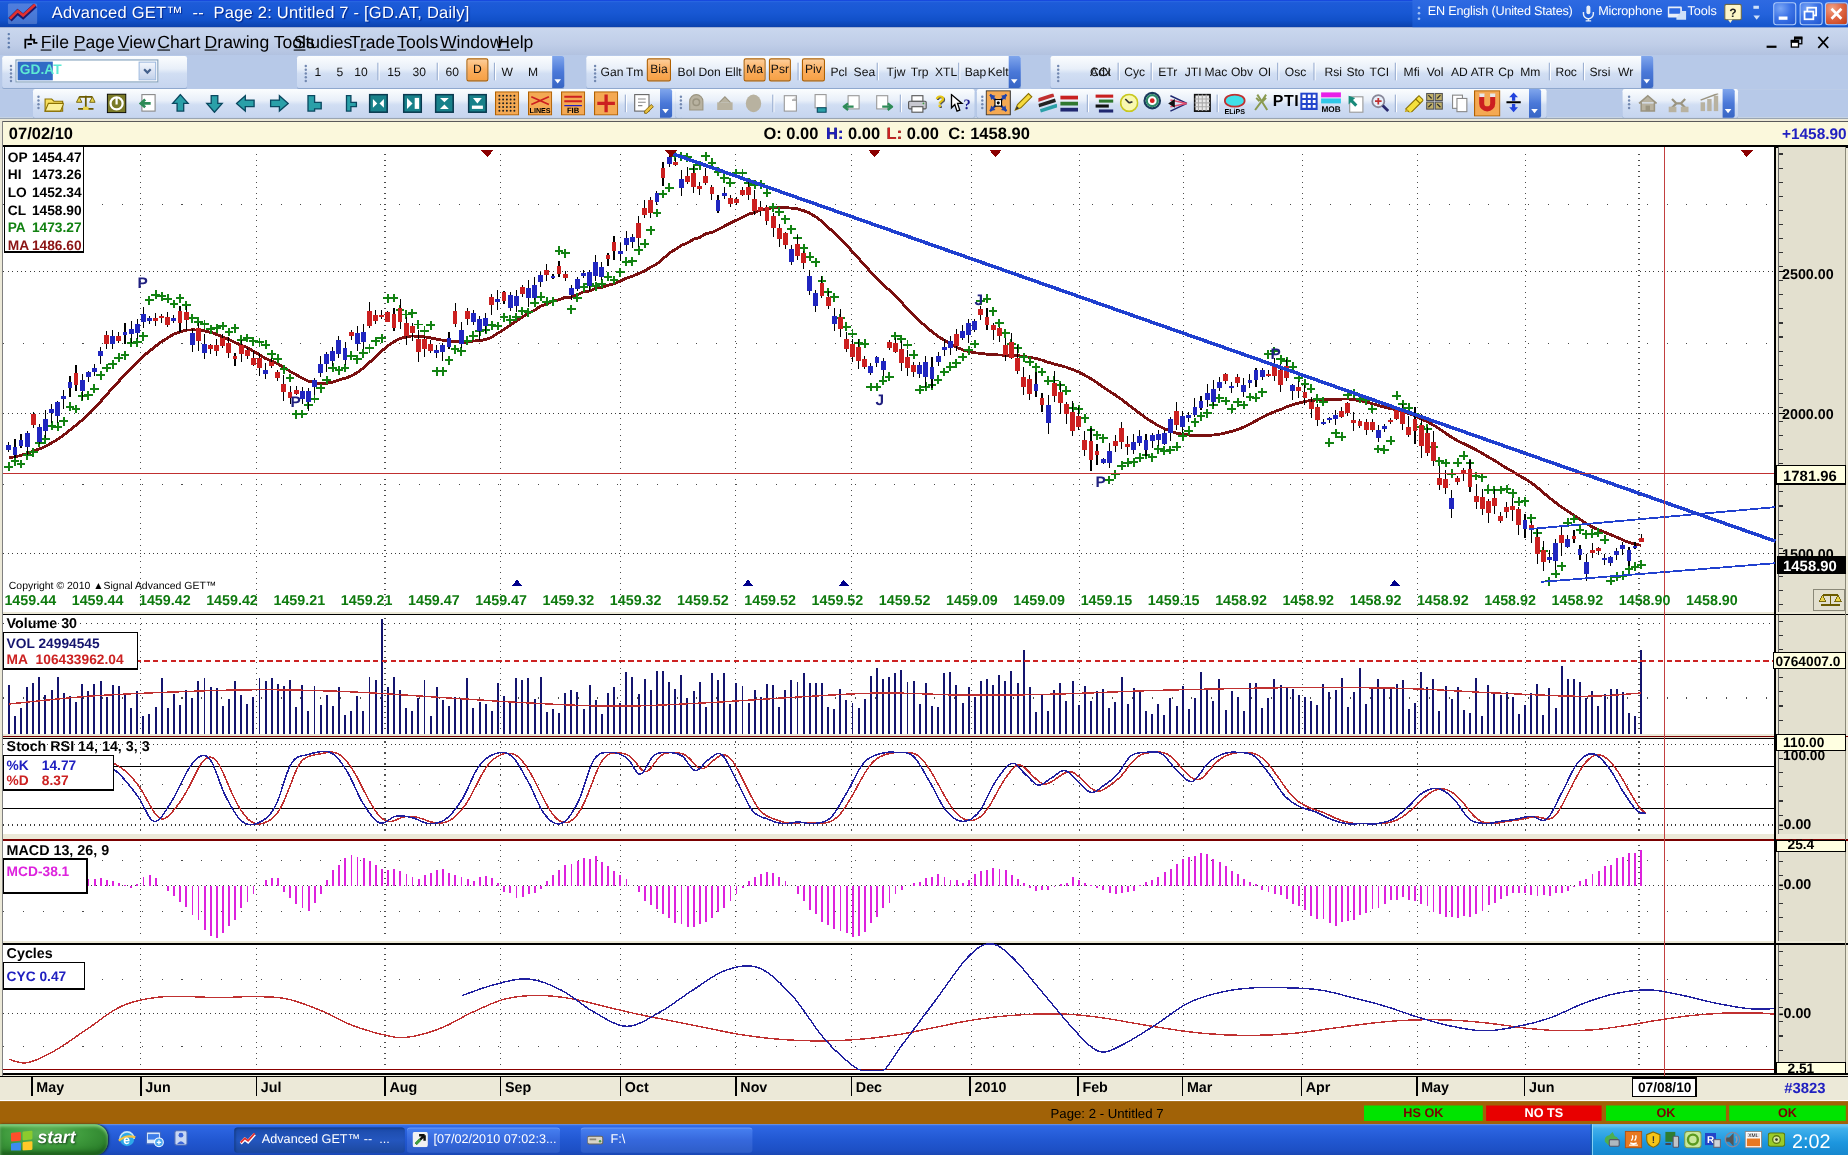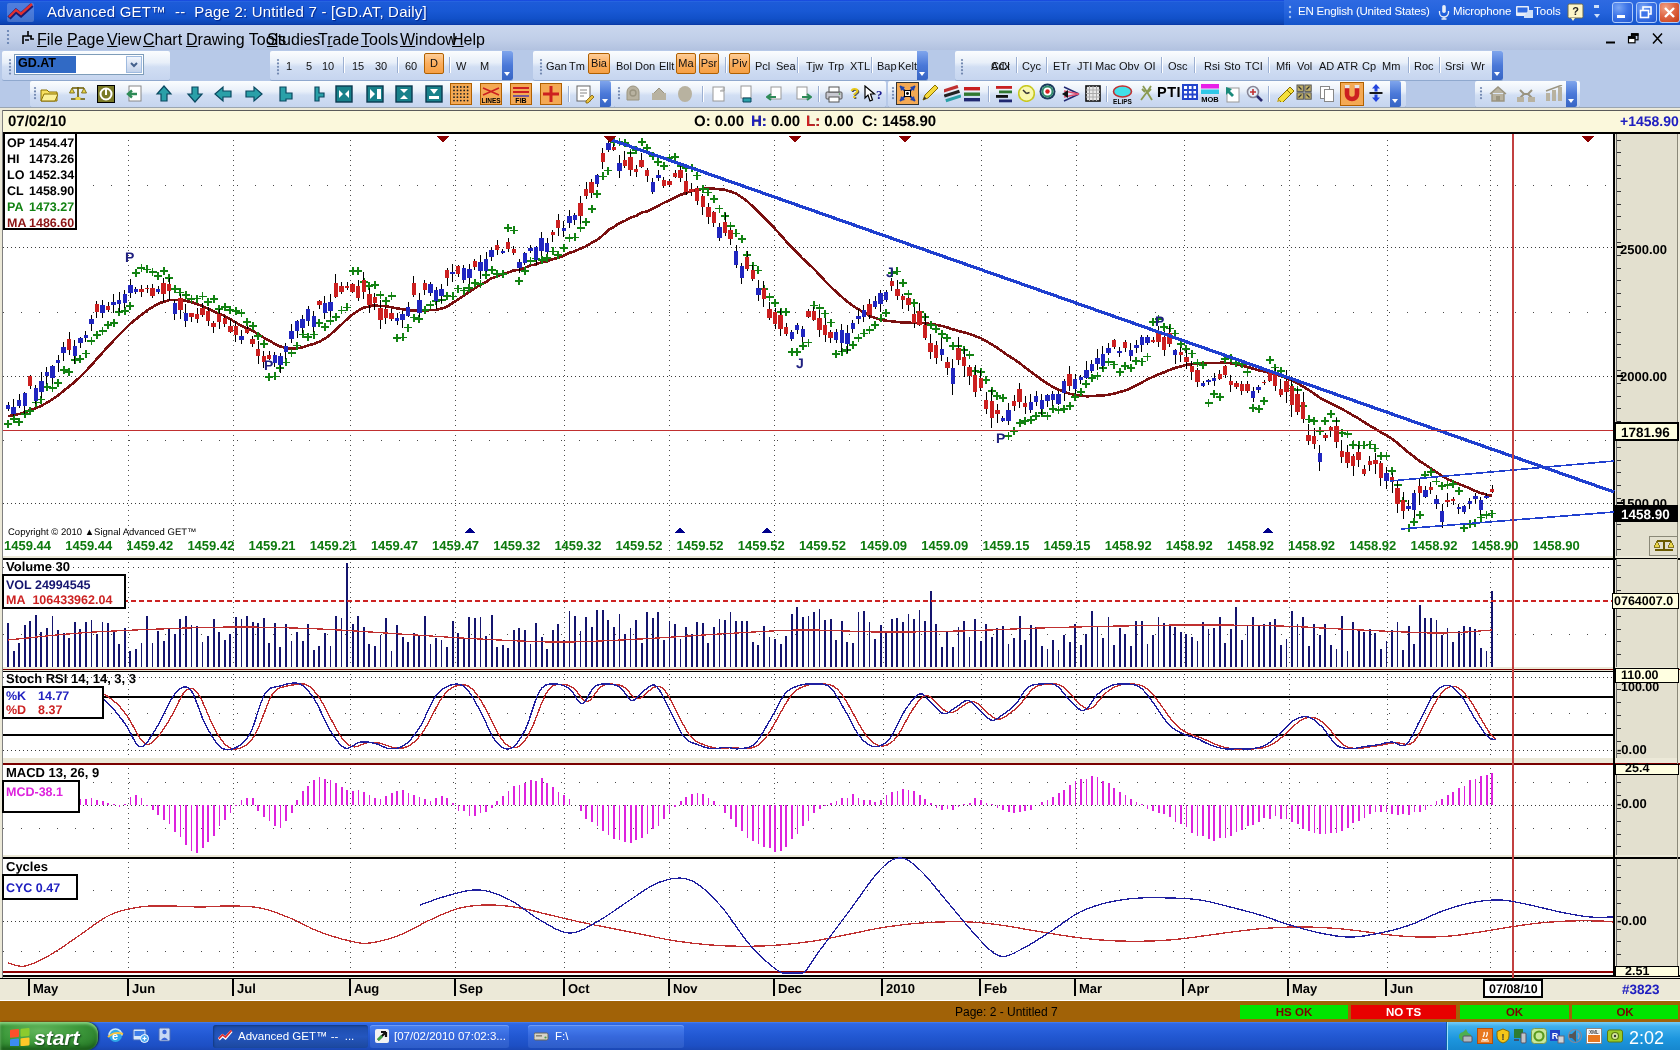--- a/index.html
+++ b/index.html
@@ -23,21 +23,21 @@
 .tbtog{position:absolute;top:3px;height:21px;border:1px solid #B06000;border-radius:2px;background:linear-gradient(180deg,#FDCE9A 0%,#FBAE5E 50%,#F5A045 100%);font-size:11px;color:#111;text-align:center;line-height:19px}
 .vsep{position:absolute;top:6px;width:1px;height:16px;background:#9CB0D2;box-shadow:1px 0 0 #fff}
 .dstrip{position:absolute;top:0;width:11px;border-radius:0 2px 2px 0;background:linear-gradient(180deg,#7FA5EC 0%,#4A78D8 50%,#3765C4 100%)}
 .dstrip:after{content:"";position:absolute;left:2px;bottom:4px;border-left:3.5px solid transparent;border-right:3.5px solid transparent;border-top:4px solid #fff}
 
 #statusbar{position:absolute;left:0;top:1000px;width:1680px;height:22px;background:#a16207;border-top:1px solid #FFFFFF}
 .sblock{position:absolute;top:4px;height:14px;font-size:11.5px;text-align:center;line-height:14px;font-weight:bold}
 
 #taskbar{position:absolute;left:0;top:1022px;width:1680px;height:28px;background:linear-gradient(180deg,#4B81EF 0%,#2E67E4 6%,#2258D2 50%,#1D4FC4 85%,#1A47B4 100%)}
 #startbtn{position:absolute;left:0;top:0;width:98px;height:28px;border-radius:0 12px 12px 0;background:radial-gradient(ellipse at 40% 30%,#62B55C 0%,#3E9A3C 45%,#2B7F2B 80%,#206320 100%);box-shadow:inset 0 2px 3px #8CD685,inset 0 -3px 4px #1A5C1A,1px 0 2px #123}
-#startbtn span{position:absolute;left:34px;top:4px;color:#fff;font-size:21px;font-style:italic;font-weight:bold;text-shadow:1px 1px 2px #14401A}
+#startbtn span{position:absolute;left:34px;top:4px;color:#fff;font-size:16px;font-style:italic;font-weight:bold;text-shadow:1px 1px 2px #14401A}
 .taskbtn{position:absolute;top:2.5px;height:23px;border-radius:3px;color:#fff;font-size:11.5px}
 .tray{position:absolute;left:1446px;top:0;width:234px;height:28px;background:linear-gradient(180deg,#77CDF5 0%,#3FB0EC 15%,#1D96DE 60%,#1687CE 100%);border-left:1px solid #0E63A8;box-shadow:inset 1px 0 0 #9FE0FA}
 </style></head>
 <body>
 <div id="screen">
 
 <div id="titlebar">
   <svg class="abs" style="left:7px;top:3px" width="27" height="19" viewBox="0 0 27 19">
     <rect x="0" y="0" width="27" height="19" rx="2" fill="#E8E8F0" opacity="0.25"></rect>
     <path d="M2,15 L9,8 L14,12 L25,2" stroke="#1A1A6E" stroke-width="4.5" fill="none"></path>
@@ -120,21 +120,21 @@
 <div id="row1">
 <div class="chunk" style="left:2px;top:1px;width:168px;height:29px"></div>
       <svg class="abs" style="left:8px;top:8px" width="4" height="20">
         <circle cx="2" cy="2.0" r="1.1" fill="#7288B0"></circle>
         <circle cx="2" cy="5.4" r="1.1" fill="#7288B0"></circle>
         <circle cx="2" cy="8.8" r="1.1" fill="#7288B0"></circle>
         <circle cx="2" cy="12.2" r="1.1" fill="#7288B0"></circle>
         <circle cx="2" cy="15.6" r="1.1" fill="#7288B0"></circle>
       </svg>
       <div class="abs" style="left:14px;top:4px;width:130px;height:21px;background:#fff;border:1px solid #7F9DB9">
-        <div class="abs" style="left:1px;top:1px;width:60px;height:17px;background:#316AC5;color:#000000;font-size:12.5px;font-weight:bold;padding-left:2px">GD.AT</div>
+        <div class="abs" style="left:1px;top:1px;width:32px;height:17px;background:#316AC5;color:#5eead4;font-size:12.5px;font-weight:bold;padding-left:2px">GD.AT</div>
         <div class="abs" style="right:1px;top:1px;width:16px;height:17px;background:linear-gradient(180deg,#F2F6FC,#D6E0F2 60%,#C2D2EA);border:1px solid #9EBADF"><svg width="14" height="15">
             <path d="M4,6 l3,3 3,-3" stroke="#44618C" stroke-width="2" fill="none"></path>
           </svg></div>
       </div>
       <div class="chunk" style="left:270px;top:1px;width:243px;height:29px"></div>
       <svg class="abs" style="left:276px;top:8px" width="4" height="20">
         <circle cx="2" cy="2.0" r="1.1" fill="#7288B0"></circle>
         <circle cx="2" cy="5.4" r="1.1" fill="#7288B0"></circle>
         <circle cx="2" cy="8.8" r="1.1" fill="#7288B0"></circle>
         <circle cx="2" cy="12.2" r="1.1" fill="#7288B0"></circle>

